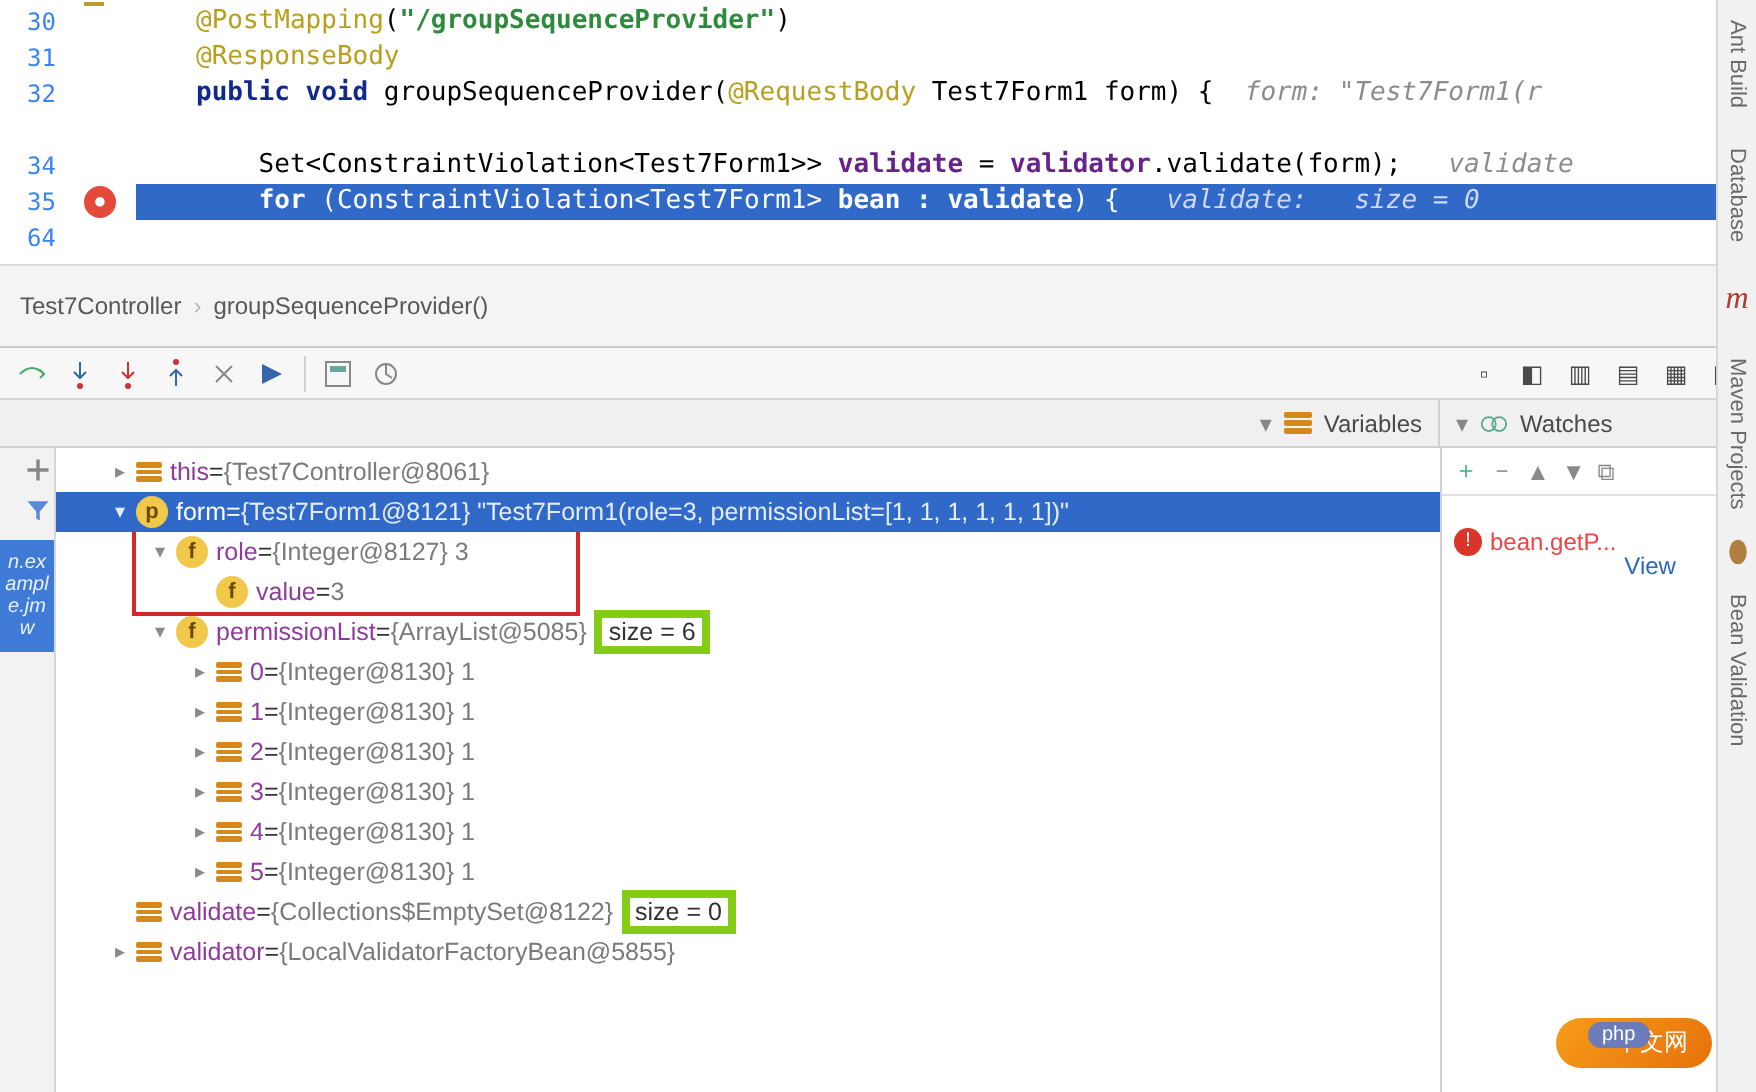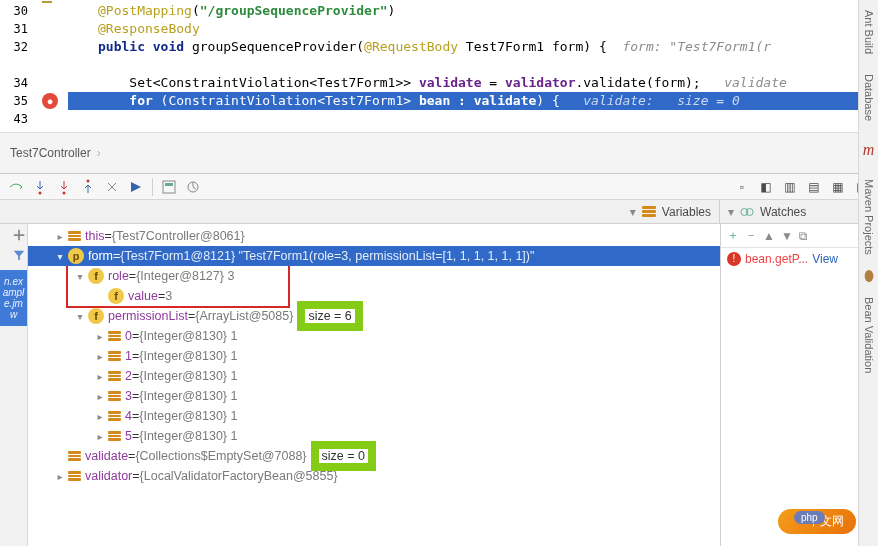--- a/index.html
+++ b/index.html
@@ -1,19 +1,19 @@
 <!DOCTYPE html>
 <html><head>
 <meta charset="utf-8">
 <style>
 * { margin: 0; padding: 0; box-sizing: border-box; }
 body { font-family: "Segoe UI", Arial, sans-serif; font-size: 12px; background: #fff; width: 878px; height: 546px; overflow: hidden; position: relative; }
 
 .editor-area { display: flex; height: 132px; }
-.gutter { width: 38px; background: #fff; text-align: right; color: #000000; font-family: Consolas, monospace; font-size: 12px; padding-top: 2px; }
+.gutter { width: 38px; background: #fff; text-align: right; color: #3b82f6; font-family: Consolas, monospace; font-size: 12px; padding-top: 2px; }
 .gutter div { height: 18px; line-height: 18px; padding-right: 10px; }
 .gutter-annotation { width: 30px; background:#fff; position:relative; }
 .ann-icon { position:absolute; left:4px; }
 .underline-icon { width:10px; height:2px; background:#bb9933; }
 .loop-icon { width:16px;height:16px;border-radius:50%; background:#e34a3a; color:#fff;text-align:center;line-height:16px;font-size:11px;}
 .code { flex:1; font-family: Consolas, monospace; font-size: 13px; padding-top:2px; overflow:hidden; white-space: pre; }
 .code-line { height:18px; line-height:18px; padding-left:30px; }
 .code-line.hl { background:#3069c7; color:#fff; }
 .k-anno { color:#b8a01e; }
 .k-str { color:#2e8b3c; font-weight:bold; }
@@ -50,27 +50,27 @@
 .badge { width:16px;height:16px;border-radius:50%; display:inline-flex; align-items:center; justify-content:center; font-size:11px; font-weight:bold; margin-right:4px; }
 .badge.p { background:#f0c94a; color:#6b4a00; }
 .badge.f { background:#f0c94a; color:#6b4a00; }
 .var-name { color:#8f3b9c; }
 .tree-row.sel .var-name { color:#fff; }
 .detail { color:#7a7a7a; }
 .tree-row.sel .detail { color:#e5edfa; }
 .stack-mini { display:inline-flex; flex-direction:column; gap:1px; margin-right:4px; }
 .stack-mini b { display:block; width:13px; height:2.5px; background:#d48a1a; border-radius:1px; }
 .redbox { outline:2px solid #d72828; }
-.redbox-inline { border:8px solid #84cc16; padding:0 3px; margin-left:4px; }
+.redbox-inline { border:4px solid #84cc16; padding:0 3px; margin-left:4px; }
 
 .watches-pane { width:158px; border-left:1px solid #d0d0d0; background:#fff; font-size:12px; }
 .watches-toolbar { height:24px; border-bottom:1px solid #e2e2e2; display:flex; align-items:center; gap:6px; padding:0 6px; color:#8a8a8a; }
 .watch-item { padding:4px 6px; display:flex; align-items:center; gap:4px; }
 .err-dot { width:14px;height:14px;border-radius:50%; background:#d9362a; color:#fff; font-size:10px; text-align:center; line-height:14px; }
-.link { color:#2a67c0; cursor:pointer; }
+.link { color:#2a67c0; cursor:pointer;margin-top:24px; }
 
 .sidebars { position:absolute; right:0; top:0; height:546px; width:20px; background:#f1f1f1; border-left:1px solid #d7d7d7; display:flex; flex-direction:column; align-items:center; }
 .side-tab { writing-mode:vertical-rl; font-size:11px; padding:10px 2px; color:#6a6a6a; cursor:pointer; }
 .side-tab.maven { color:#b03a2e; font-style:italic; font-family:Georgia,serif;}
 .side-ico { width:14px;height:14px; margin:4px 0; }
 
 .watermark { position:absolute; right:22px; bottom:12px; background:#e8710a; background:linear-gradient(135deg,#f59c1a,#e8710a); color:#fff; padding:4px 12px 4px 30px; border-radius:14px; font-size:12px; display:flex; align-items:center; }
 .watermark .php { position:absolute; left:16px; top:2px; background:#6b7cb8; color:#fff; border-radius:10px; padding:1px 7px; font-size:10px; }
 
 .hscroll { position:absolute; left:30px; right:178px; bottom:0; height:14px; background:#f3f3f3; border-top:1px solid #e0e0e0; display:flex; align-items:center; }
@@ -81,36 +81,37 @@
 <body>
 
 <div class="editor-area">
   <div class="gutter">
       <div>30</div>
       <div>31</div>
       <div>32</div>
       <div></div>
       <div>34</div>
       <div>35</div>
-      <div>43</div>
+      <div>64</div>
     </div>
   <div class="gutter-annotation">
     <div class="ann-icon" style="top:1px">
         <div class="underline-icon"></div>
       </div>
     <div class="ann-icon" style="top:93px">
         <div class="loop-icon">●</div>
       </div>
   </div>
   <div class="code"><div class="code-line"><span class="k-anno">@PostMapping</span>(<span class="k-str">"/groupSequenceProvider"</span>)</div><div class="code-line"><span class="k-anno">@ResponseBody</span></div><div class="code-line"><span class="k-navy">public void</span> groupSequenceProvider(<span class="k-anno">@RequestBody</span> Test7Form1 form) {  <span class="k-gray">form: "Test7Form1(r</span></div><div class="code-line"></div><div class="code-line">    Set&lt;ConstraintViolation&lt;Test7Form1&gt;&gt; <span class="k-purple">validate</span> = <span class="k-purple">validator</span>.validate(form);   <span class="k-gray">validate</span></div><div class="code-line hl">    <span class="k-navy" style="color:#fff">for</span> (ConstraintViolation&lt;Test7Form1&gt; <span style="font-weight:bold">bean</span> <span style="font-weight:bold">:</span> <span style="font-weight:bold">validate</span>) {   <span class="k-gray-hl">validate:   size = 0</span></div><div class="code-line"></div></div>
 </div>
 
 <div class="breadcrumb">
   <span>Test7Controller</span>
   <span class="sep">›</span>
+  <span>groupSequenceProvider()</span>
 </div>
 
 <div class="toolbar">
   <div class="tb-group">
     <div class="tb-btn">
         <svg class="tb-icn" viewBox="0 0 16 16">
           <path d="M2 8 Q8 2 14 8" fill="none" stroke="#4a6"></path>
           <path d="M12 6l2 2-2 2" fill="none" stroke="#4a6"></path>
         </svg>
       </div>
@@ -296,21 +297,21 @@
         <span class="detail">{Integer@8130} 1</span>
       </div><div class="tree-row" style="padding-left: 24px;">
         <span class="chevron"></span>
         <span class="stack-mini">
           <b></b>
           <b></b>
           <b></b>
         </span>
         <span class="var-name">validate</span>
         <span> = </span>
-        <span class="detail">{Collections$EmptySet@7088}</span>
+        <span class="detail">{Collections$EmptySet@8122}</span>
         <span class="redbox-inline"> size = 0</span>
       </div><div class="tree-row" style="padding-left: 24px;">
         <span class="chevron">▸</span>
         <span class="stack-mini">
           <b></b>
           <b></b>
           <b></b>
         </span>
         <span class="var-name">validator</span>
         <span> = </span>

